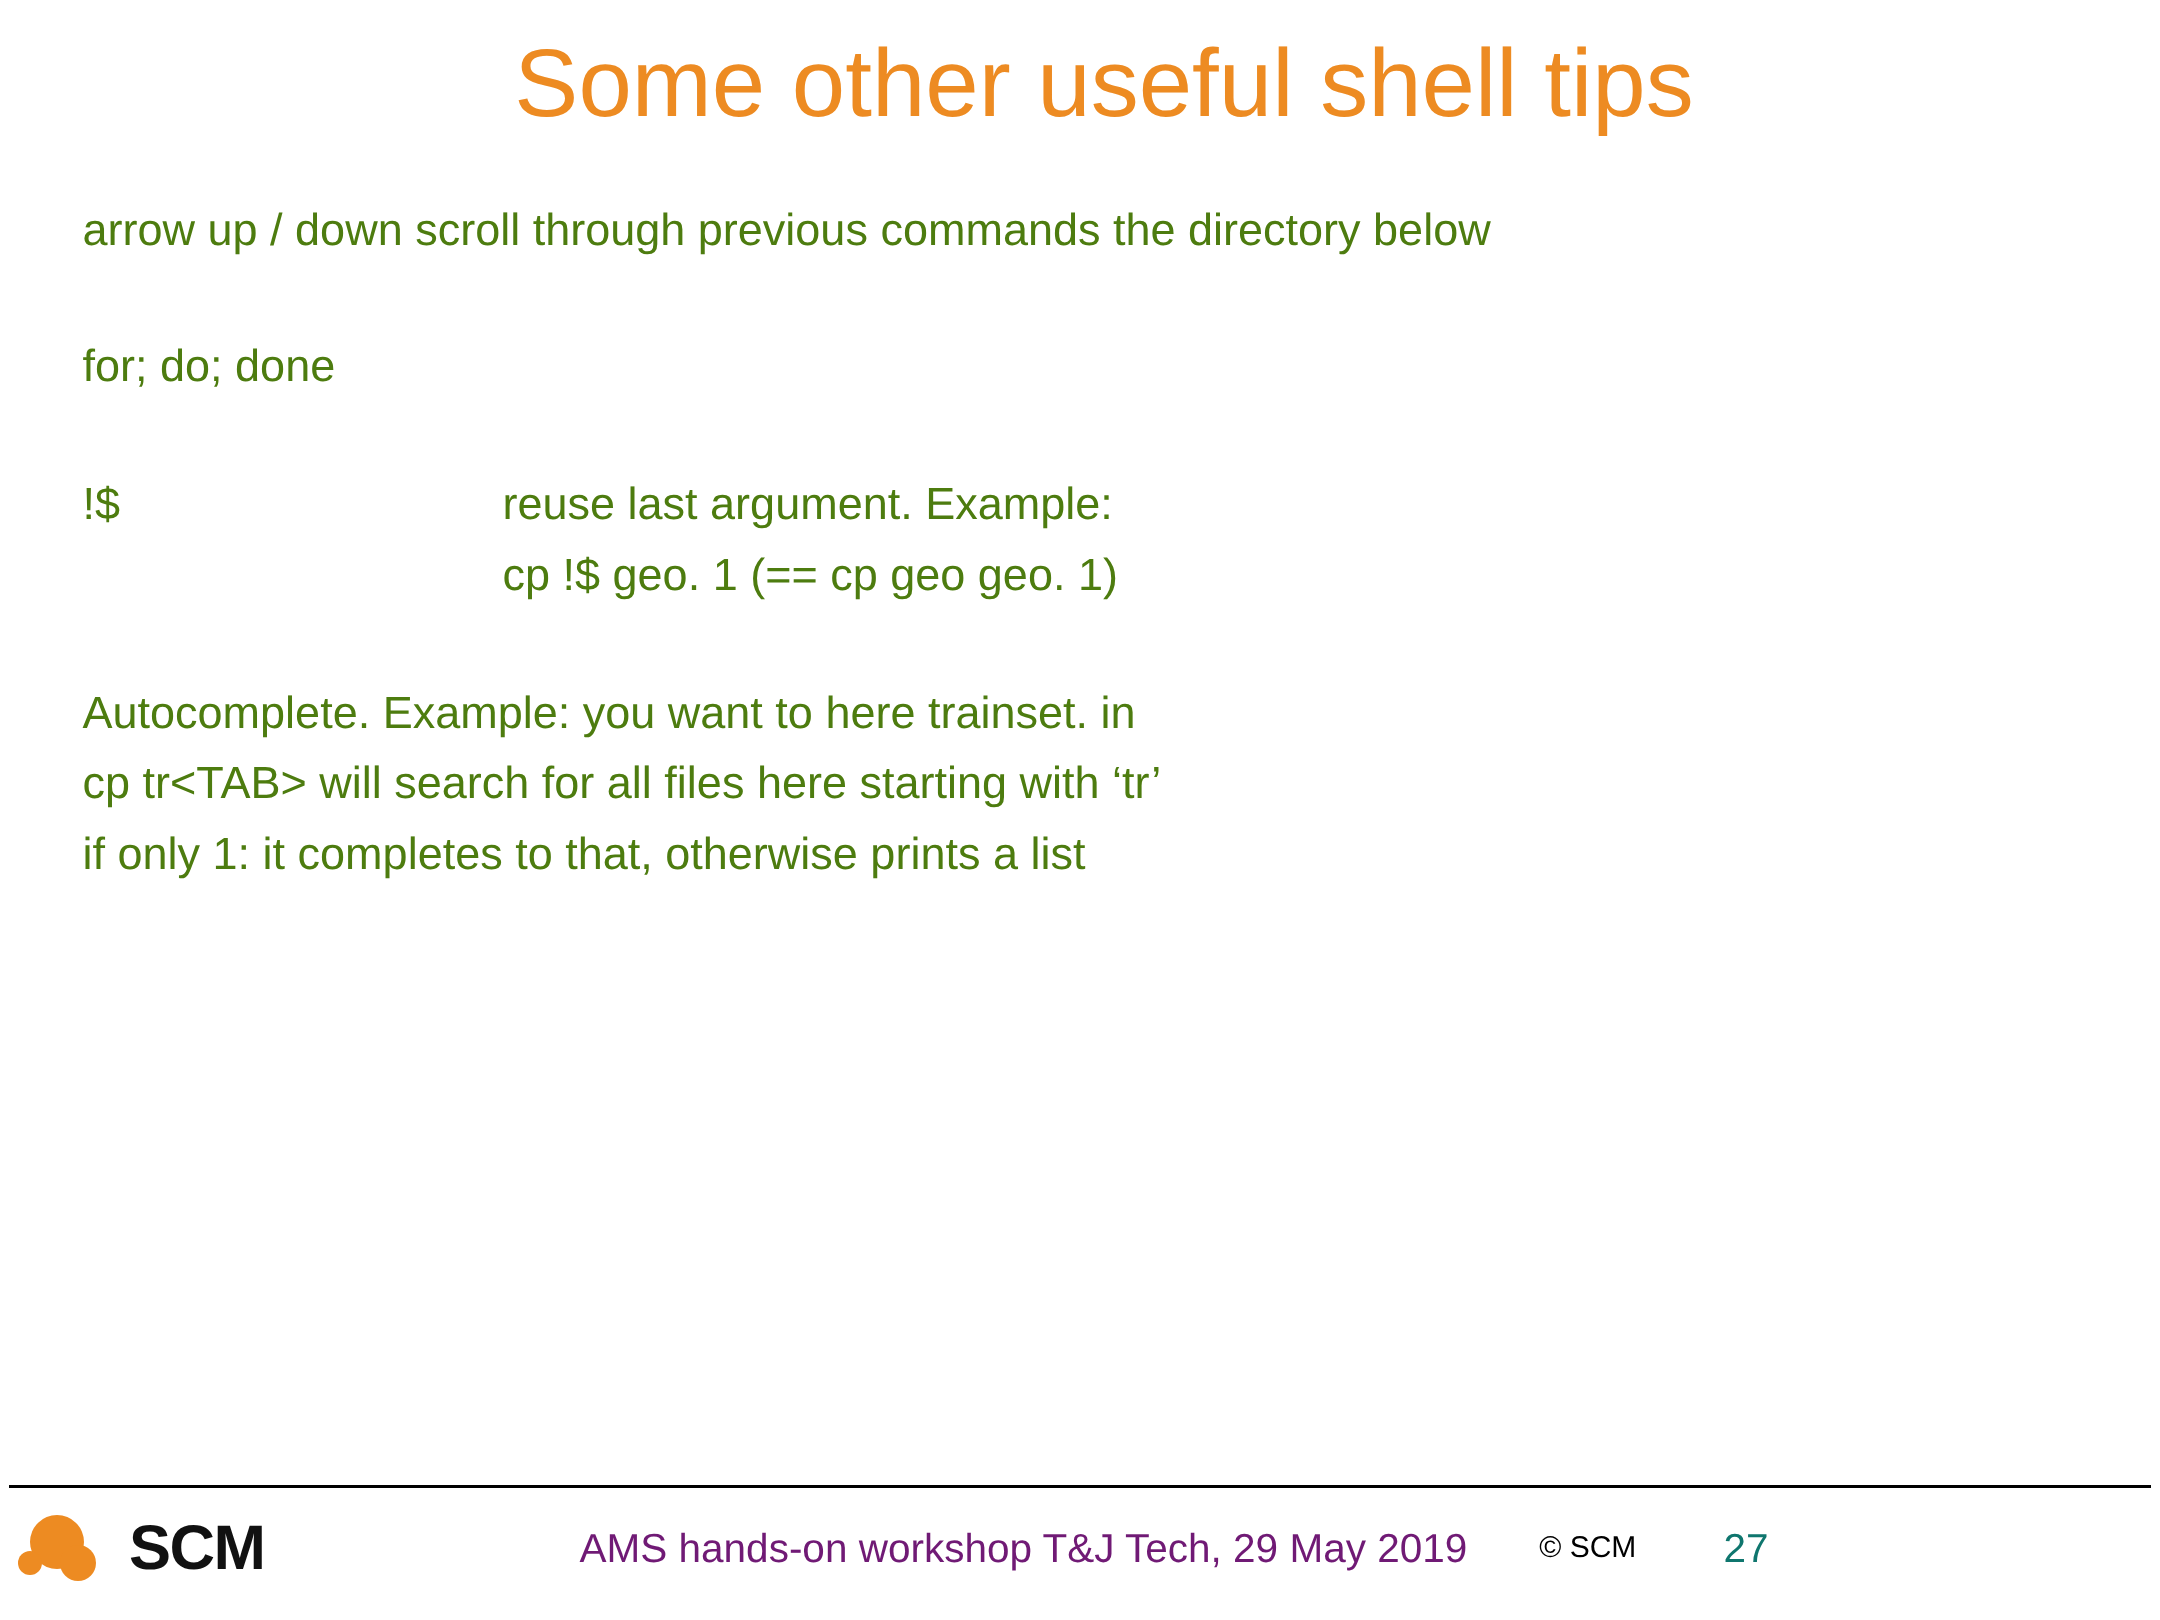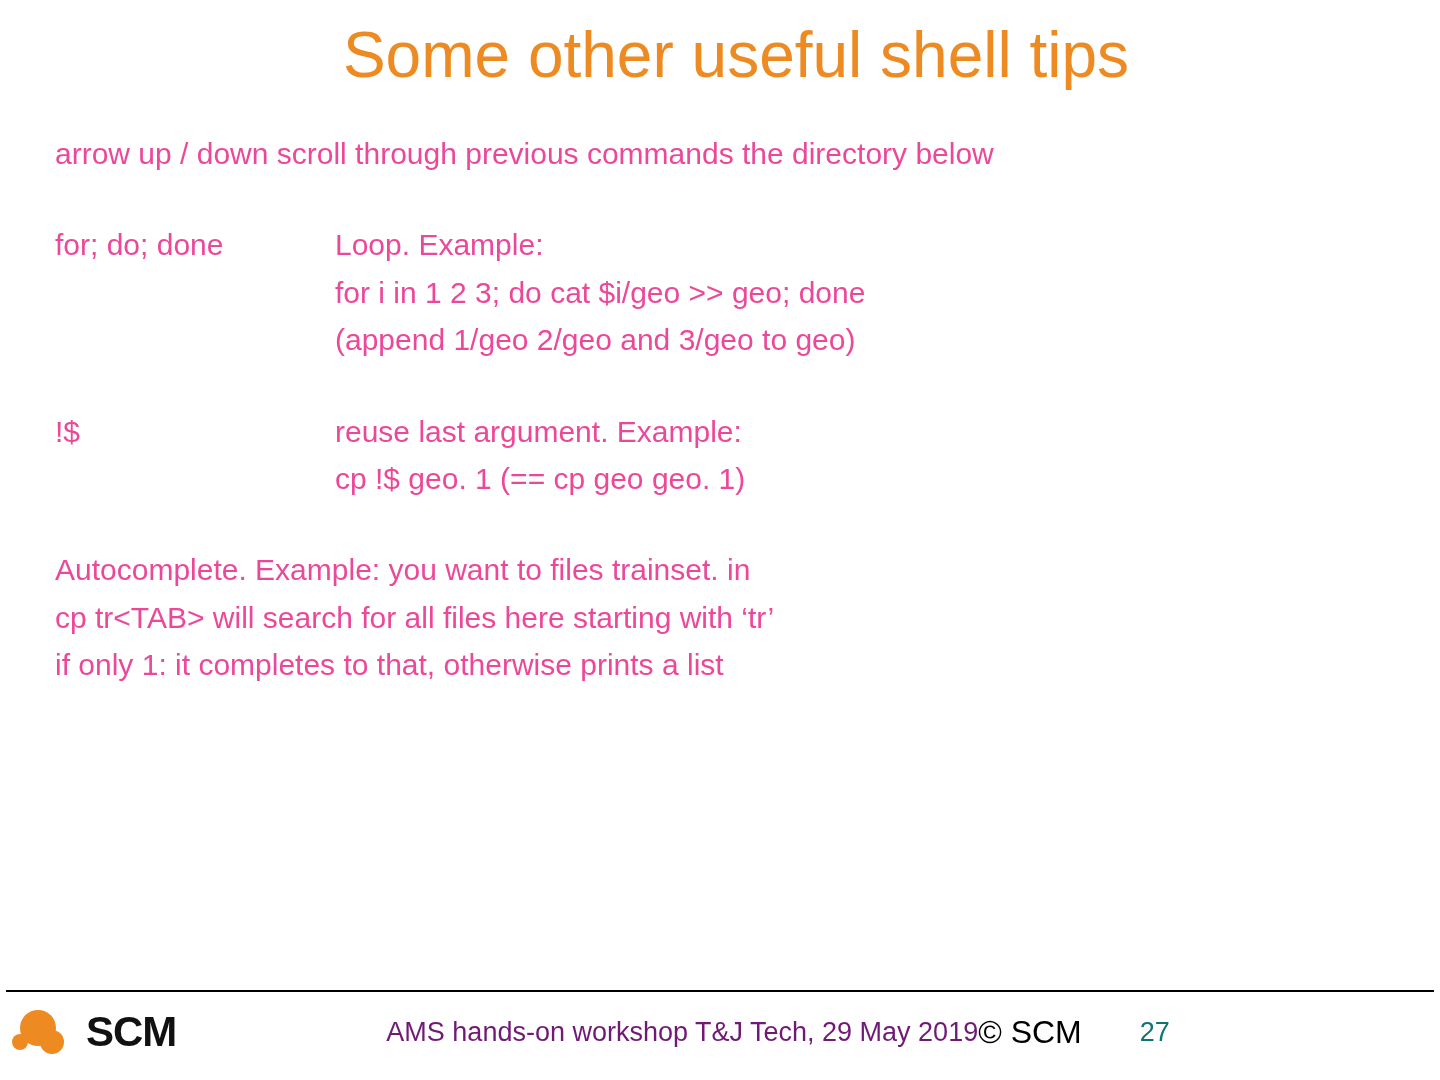--- a/index.html
+++ b/index.html
@@ -27,21 +27,21 @@
     .title {
       text-align: center;
       font-size: 64px;
       font-weight: 400;
       color: #ed8b22;
       margin-bottom: 38px;
     }
 
     .content {
       font-size: 30px;
-      color: #ec4899;
+      color: #4d7c0f;
       line-height: 1.58;
     }
 
     .intro-line {
       margin-bottom: 44px;
     }
 
     .tip-block {
       display: flex;
       margin-bottom: 44px;
@@ -129,59 +129,55 @@
       letter-spacing: -1px;
       margin-left: 2px;
     }
 
     .footer-text {
       font-size: 27px;
       color: #701a75;
     }
 
     .copyright {
-      font-size: 32px;
+      margin-left: 48px;
+      font-size: 20px;
       color: #000000;
     }
 
     .page-num {
       margin-left: 58px;
       font-size: 27px;
       color: #0f766e;
     }
   </style>
 </head>
 <body>
 
 <div class="slide">
   <h1 class="title">Some other useful shell tips</h1>
 
   <div class="content">
     <div class="intro-line">arrow up / down scroll through previous commands the directory below</div>
 
     <div class="tip-block">
       <div class="tip-label">for; do; done</div>
-      <div class="tip-desc">
-        <div>Loop. Example:</div>
-        <div>for i in 1 2 3; do cat $i/geo &gt;&gt; geo; done</div>
-        <div>(append 1/geo 2/geo and 3/geo to geo)</div>
-      </div>
     </div>
 
     <div class="tip-block">
       <div class="tip-label">!$</div>
       <div class="tip-desc">
         <div>reuse last argument. Example:</div>
         <div>cp !$ geo. 1 (== cp geo geo. 1)</div>
       </div>
     </div>
 
     <div class="tip-block">
       <div class="tip-desc">
-        <div>Autocomplete. Example: you want to files trainset. in</div>
+        <div>Autocomplete. Example: you want to here trainset. in</div>
         <div>cp tr&lt;TAB&gt; will search for all files here starting with ‘tr’</div>
         <div>if only 1: it completes to that, otherwise prints a list</div>
       </div>
     </div>
   </div>
 
   <div class="footer">
     <div class="footer-line"></div>
     <div class="footer-content">
       <div class="logo">

